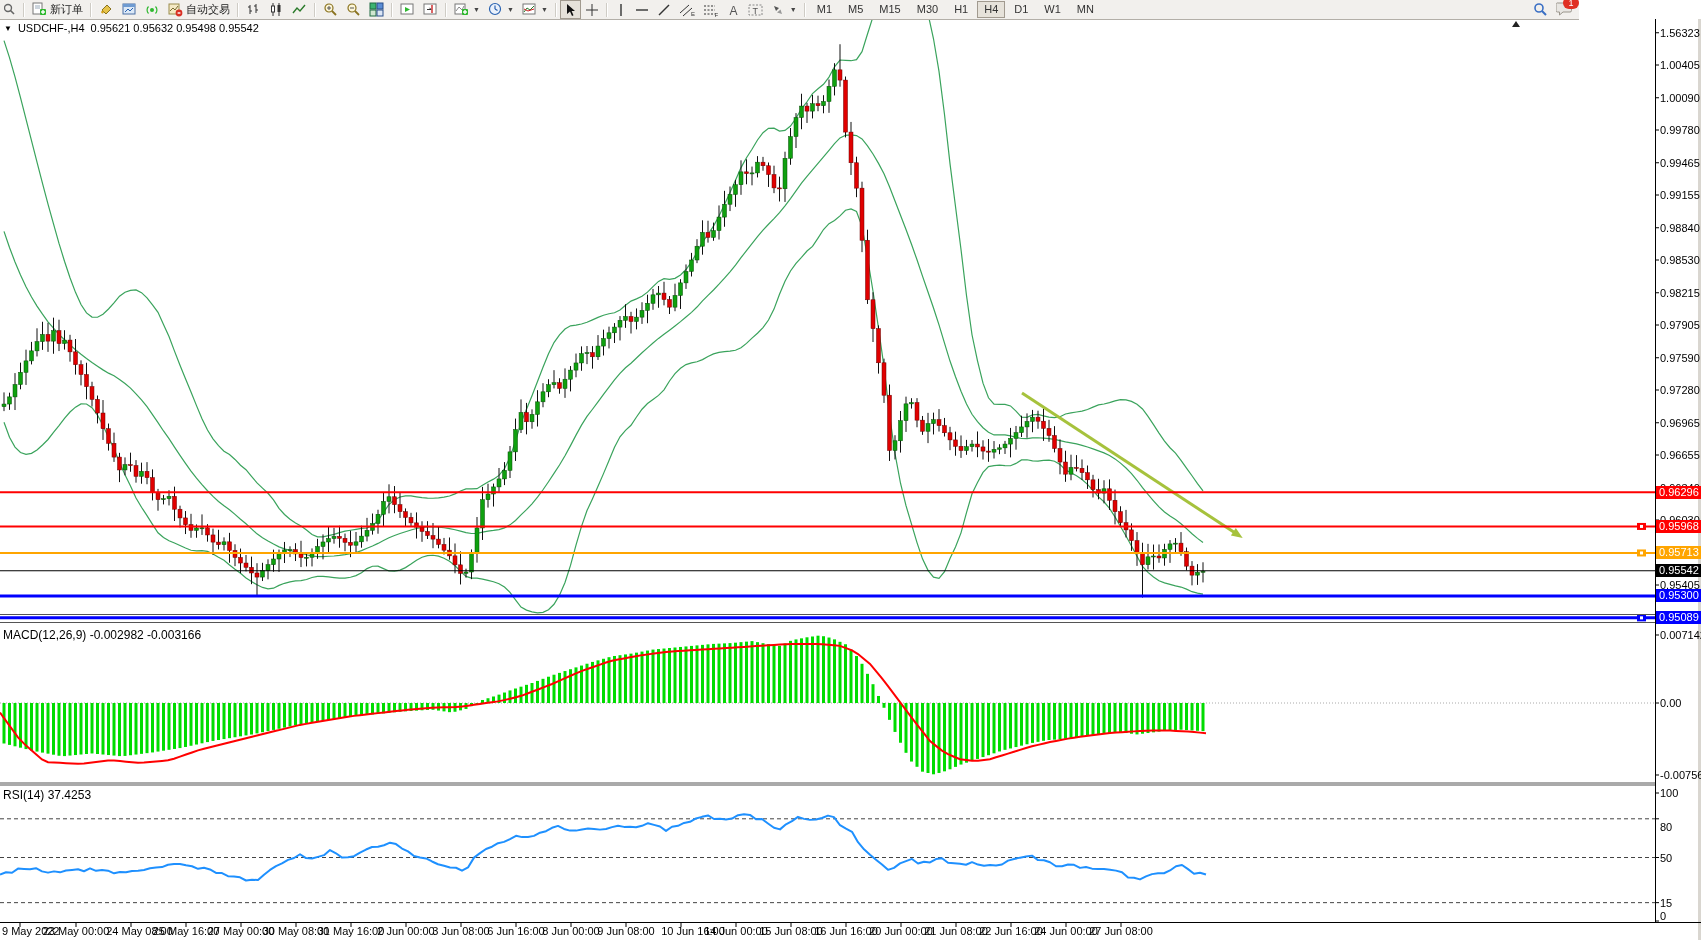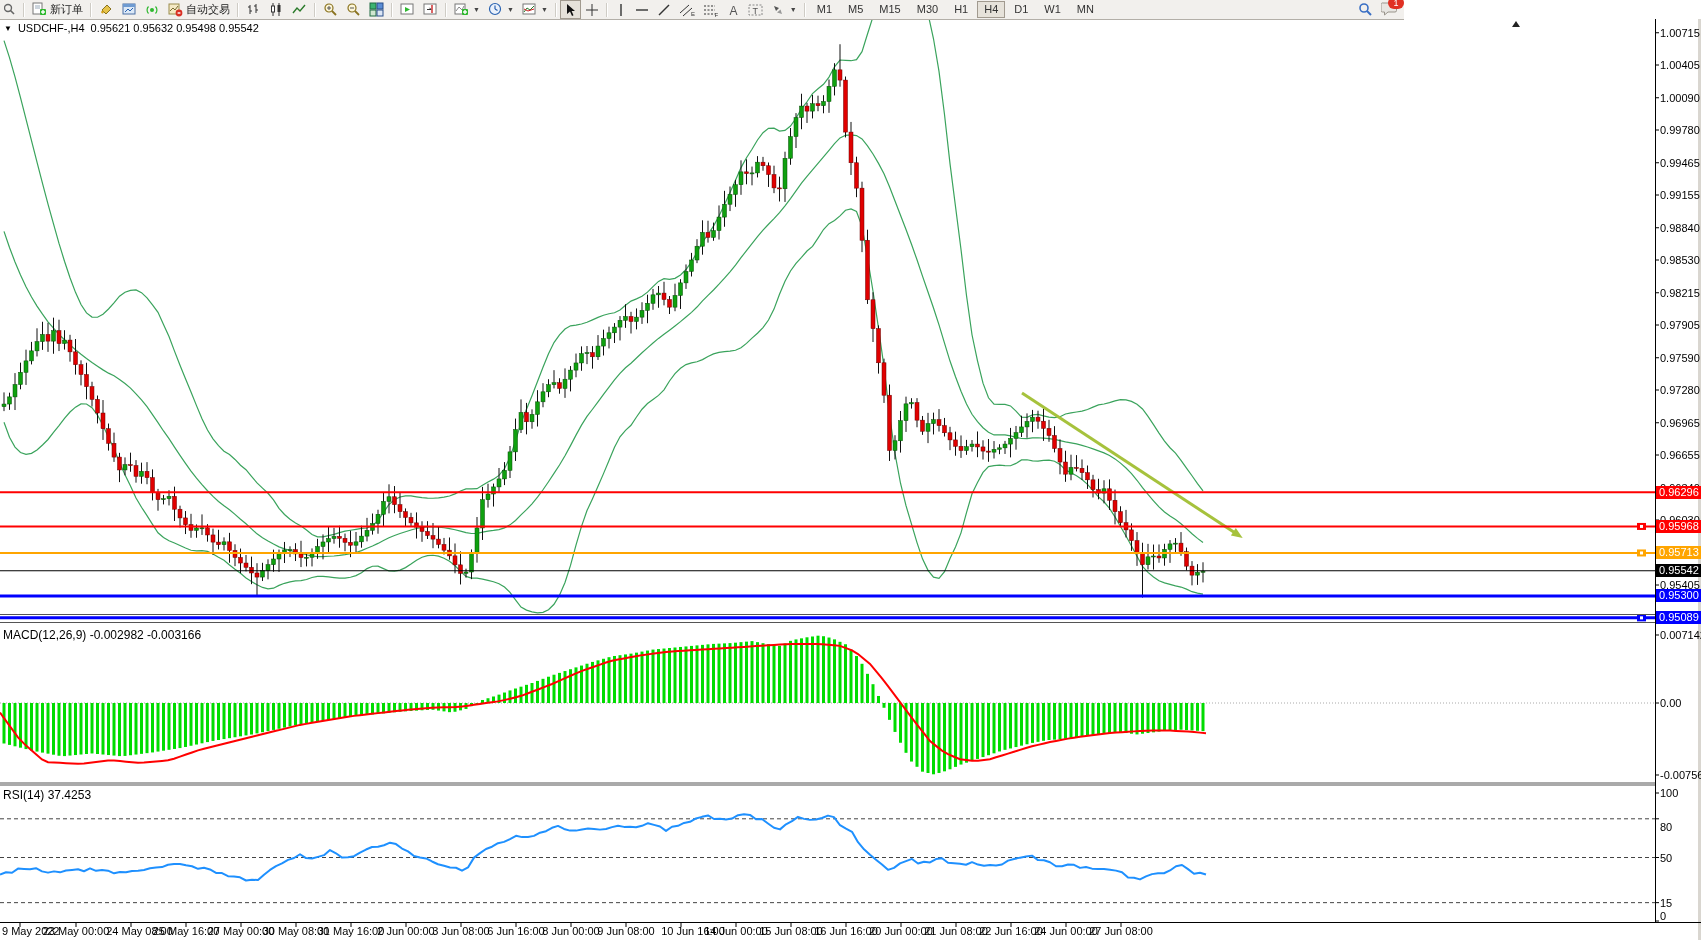--- a/index.html
+++ b/index.html
@@ -2,21 +2,21 @@
 <html><head>
 <meta charset="utf-8">
 <style>
   html,body{margin:0;padding:0;}
   body{
     width:1701px;height:940px;overflow:hidden;position:relative;
     font-family:"Liberation Sans",sans-serif;background:#ffffff;
   }
   
   .toolbar{
-    position:absolute;left:0;top:0;width:1404px;height:19px;
+    position:absolute;left:0;top:0;width:1579px;height:19px;
     background:#f2f0ed;border-bottom:1px solid #b3afa8;
     display:flex;align-items:center;font-size:11px;color:#222;
     white-space:nowrap;z-index:50;
   }
   .tb-sep{width:0;height:14px;border-left:1px solid #cfccc5;border-right:1px solid #ffffff;margin:0 3px;}
   .tb-btn{display:flex;align-items:center;gap:3px;padding:0 3px;height:17px;border:1px solid transparent;cursor:default;}
   .tb-btn svg{display:block;}
   .tb-caret{font-size:7px;color:#444;margin-left:1px;}
   .tf-group{display:flex;align-items:center;}
   .tf-btn{padding:0 6px;height:15px;line-height:15px;color:#333;border:1px solid transparent;margin:0 1px;}
@@ -1017,21 +1017,21 @@
 <div class="symbol-line">
   <span class="sym-caret">▼</span>
   <span>USDCHF-,H4</span>
   <span>0.95621 0.95632 0.95498 0.95542</span>
 </div>
 
 <div class="panel-label" style="top:628px;">MACD(12,26,9) -0.002982 -0.003166</div>
 <div class="panel-label" style="top:788px;">RSI(14) 37.4253</div>
 
 <div id="overlay">
-    <div class="ytick" style="left: 1660px; top: 26.76px;">1.00715</div>
+    <div class="ytick" style="left: 1660px; top: 26.76px;">1.56323</div>
     <div class="ytick" style="left: 1660px; top: 59px;">1.00405</div>
     <div class="ytick" style="left: 1660px; top: 91.76px;">1.00090</div>
     <div class="ytick" style="left: 1660px; top: 124px;">0.99780</div>
     <div class="ytick" style="left: 1660px; top: 156.76px;">0.99465</div>
     <div class="ytick" style="left: 1660px; top: 189px;">0.99155</div>
     <div class="ytick" style="left: 1660px; top: 221.76px;">0.98840</div>
     <div class="ytick" style="left: 1660px; top: 254px;">0.98530</div>
     <div class="ytick" style="left: 1660px; top: 286.76px;">0.98215</div>
     <div class="ytick" style="left: 1660px; top: 319px;">0.97905</div>
     <div class="ytick" style="left: 1660px; top: 351.76px; text-align: center;">0.97590</div>

